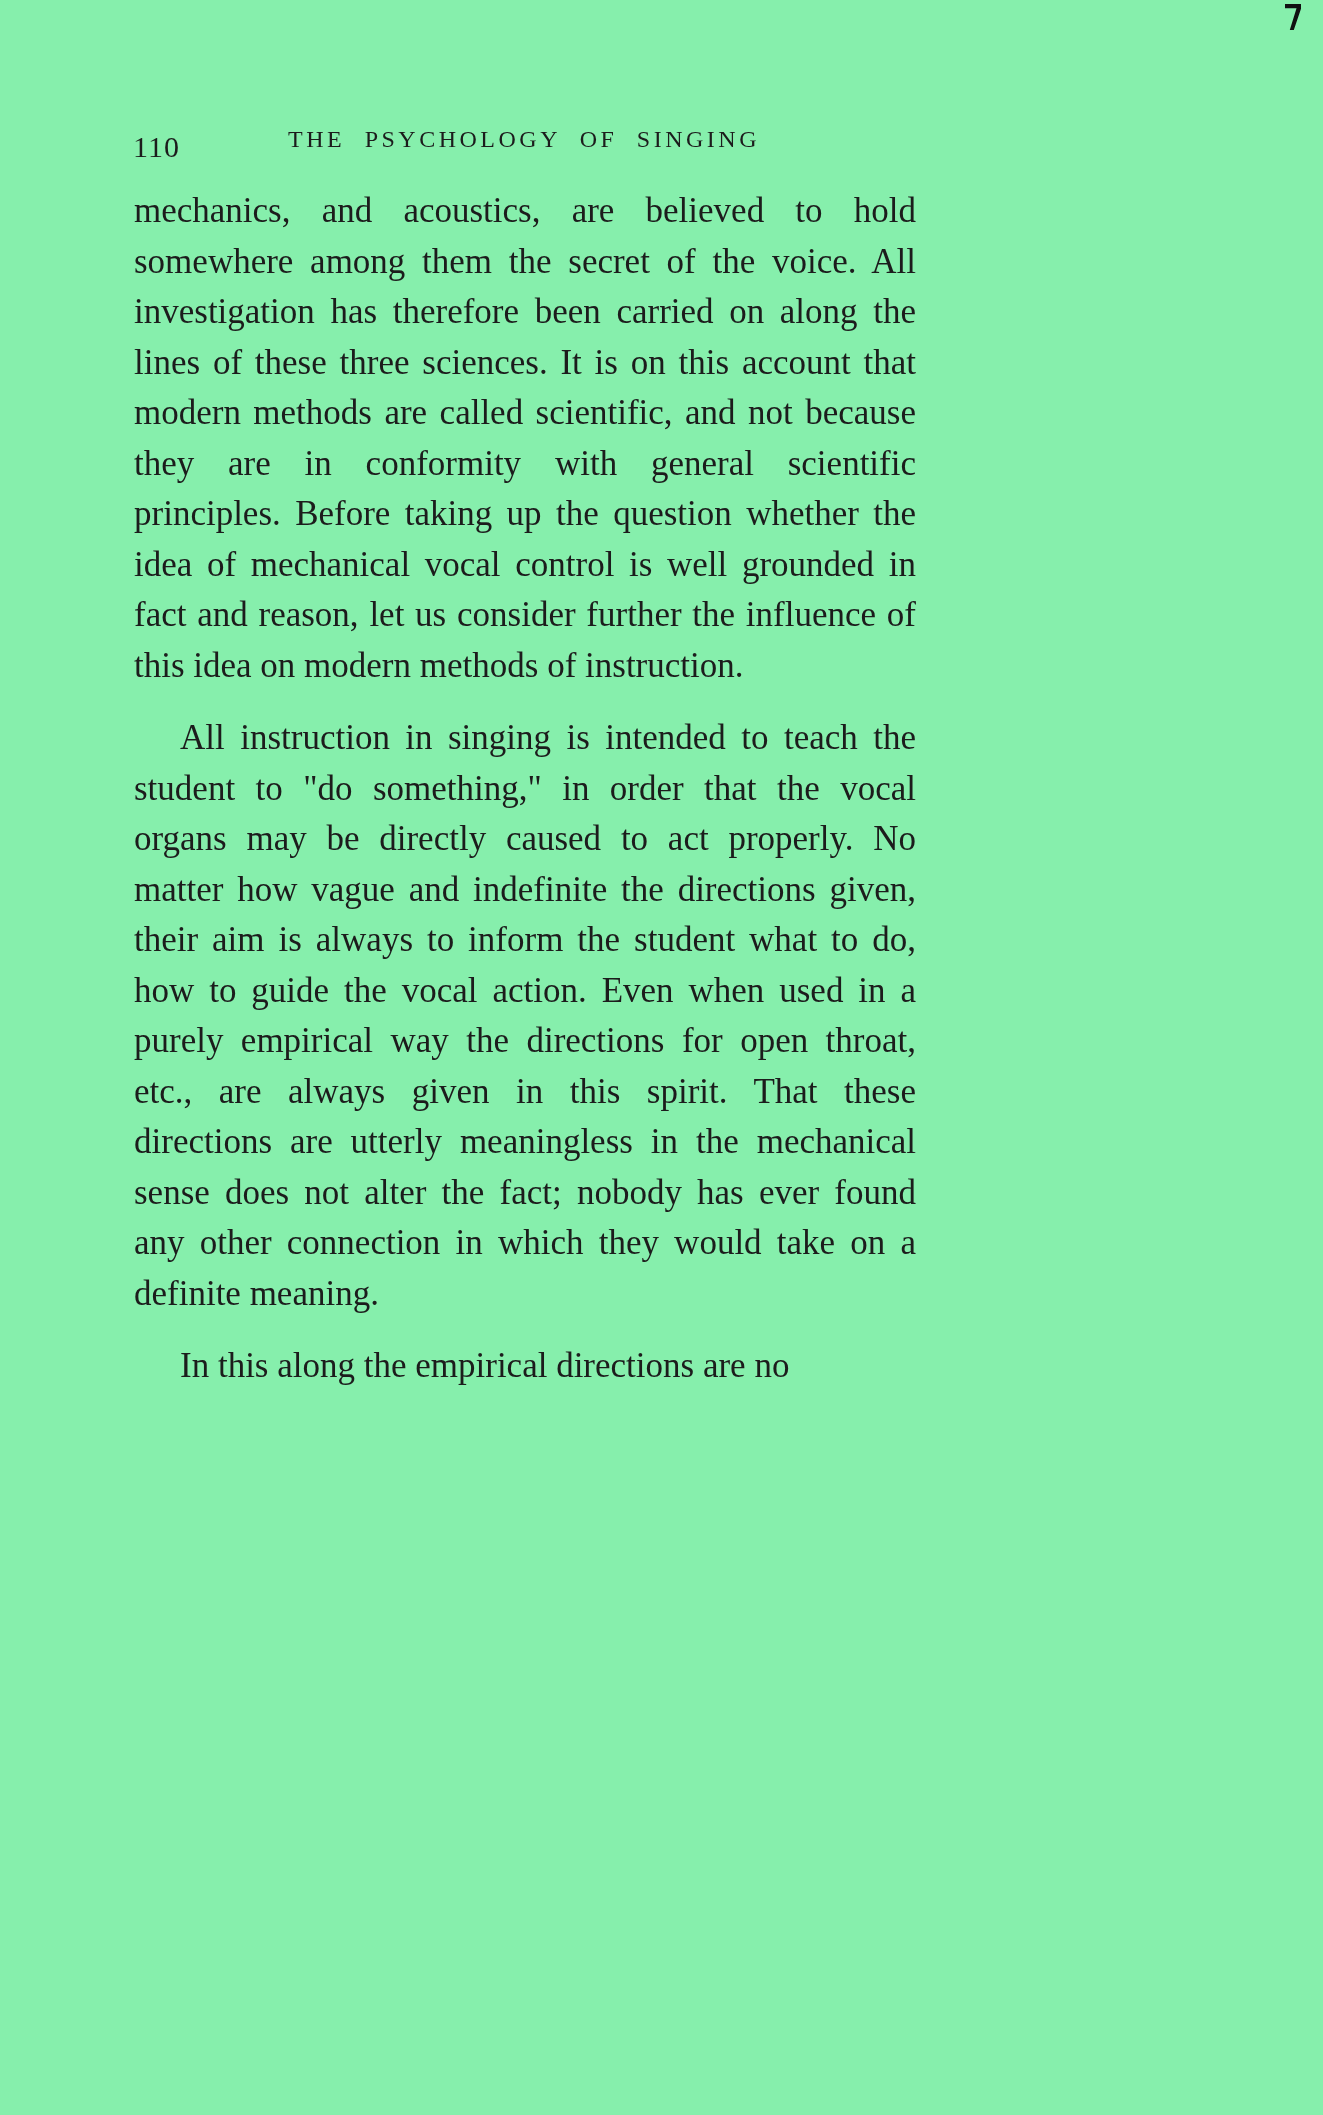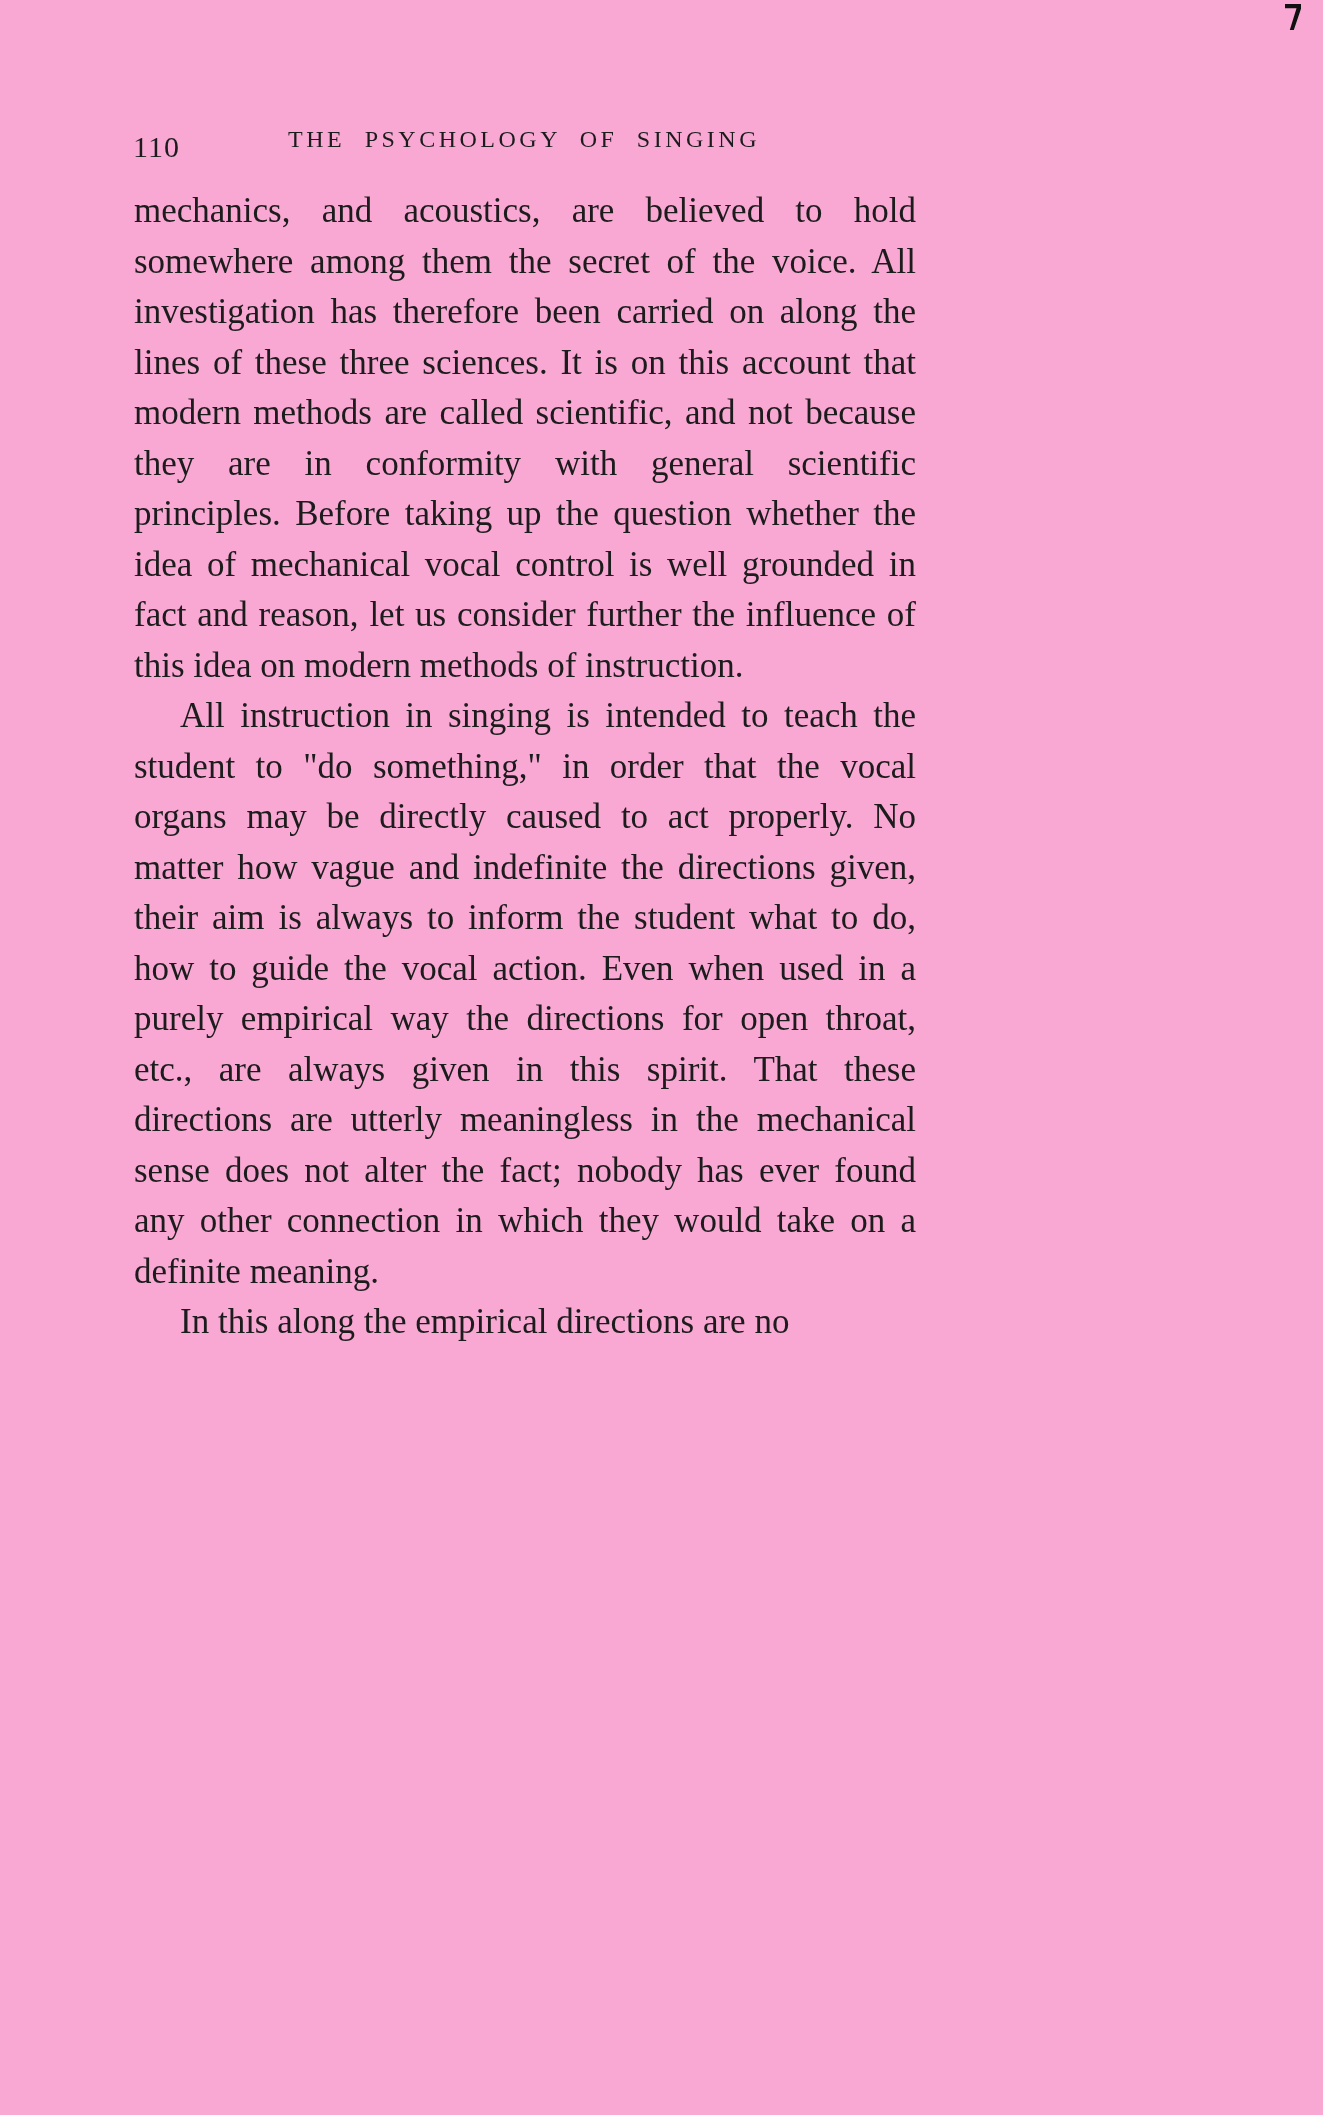--- a/index.html
+++ b/index.html
@@ -11,21 +11,21 @@
     height: 2115px;
     background: #fdfdfb;
     position: relative;
     font-family: "Liberation Serif", "DejaVu Serif", serif;
     color: #1c1c1c;
     overflow: hidden;
   }
   .scan-page {
     position: absolute;
     inset: 0;
-    background: #f9a8d4;
+    background: #86efac;
   }
   .scan-artifact {
     position: absolute;
     top: 4px;
     right: 22px;
     width: 16px;
     height: 26px;
     background: #111;
     clip-path: polygon(0 0, 100% 0, 100% 18%, 55% 100%, 30% 100%, 72% 16%, 0 16%);
   }
@@ -62,20 +62,21 @@
     font-size: 35px;
     line-height: 50.5px;
     text-align: justify;
   }
   .body-text p {
     margin: 0;
     padding: 0;
   }
   .body-text p.indented {
     text-indent: 46px;
+    margin-top: 22px;
   }
 </style>
 </head>
 <body>
 
 <div class="scan-page">
 
   <div class="scan-artifact"></div>
 
   <div class="page-header">

